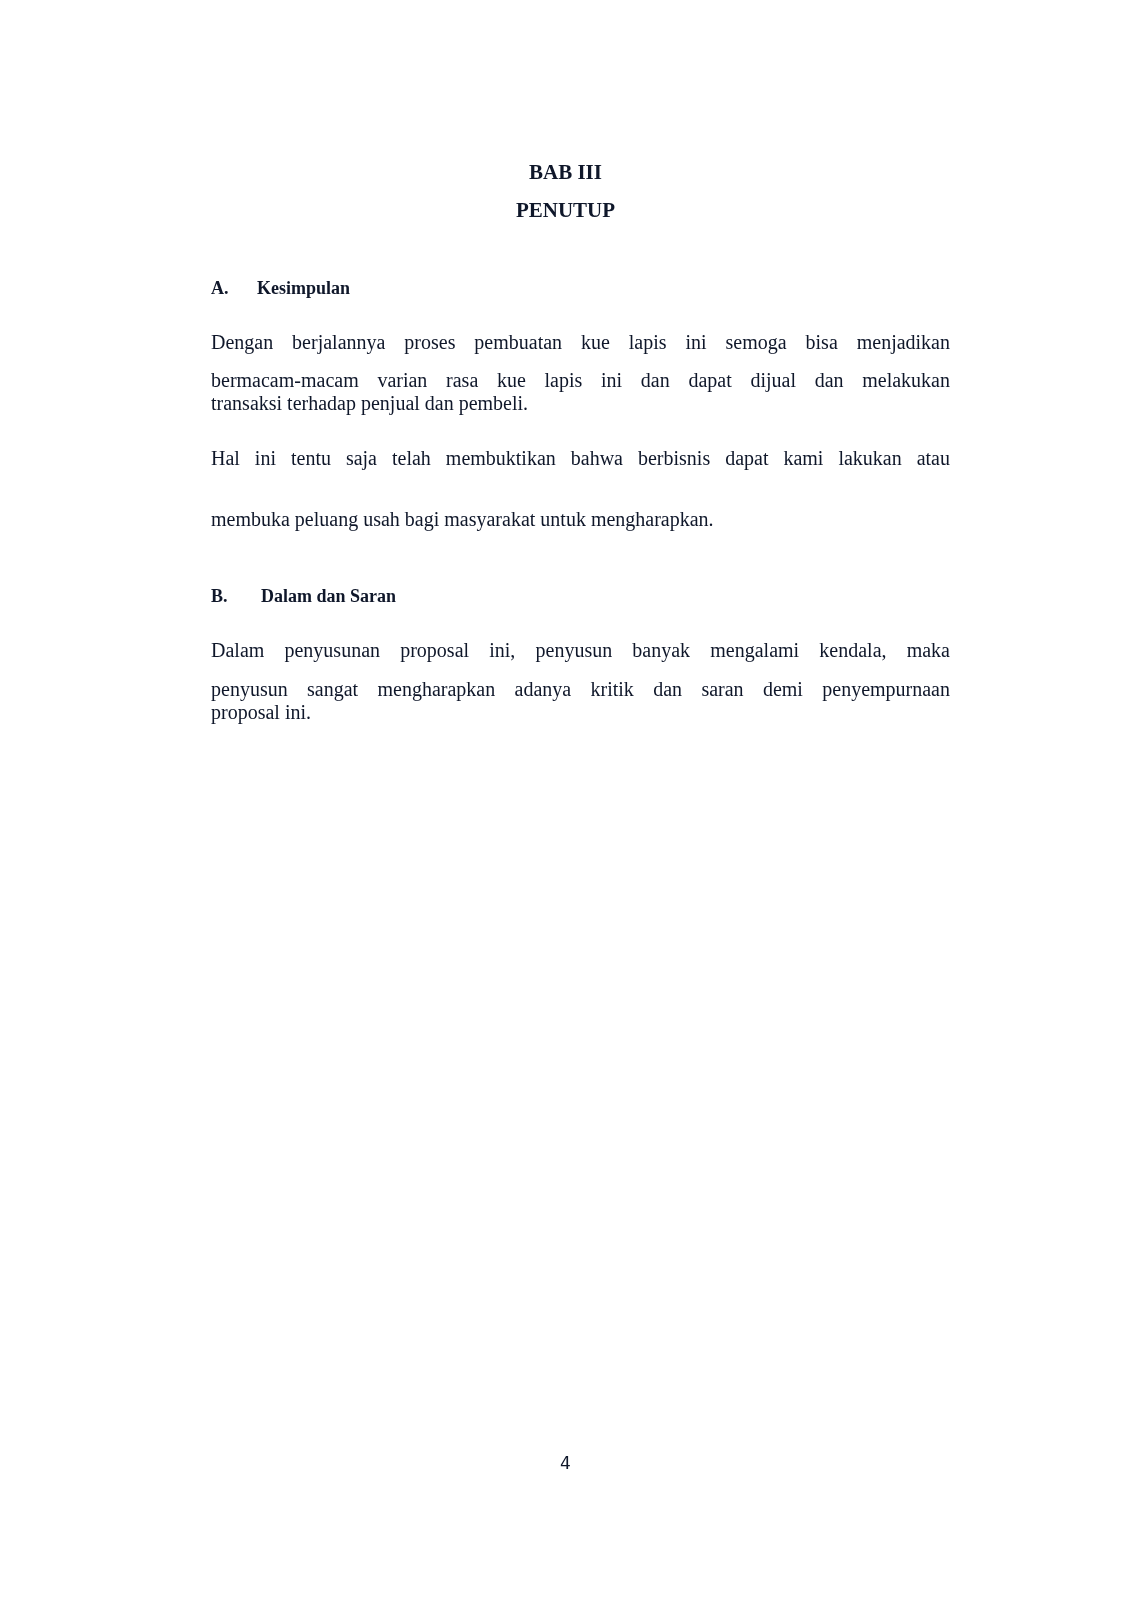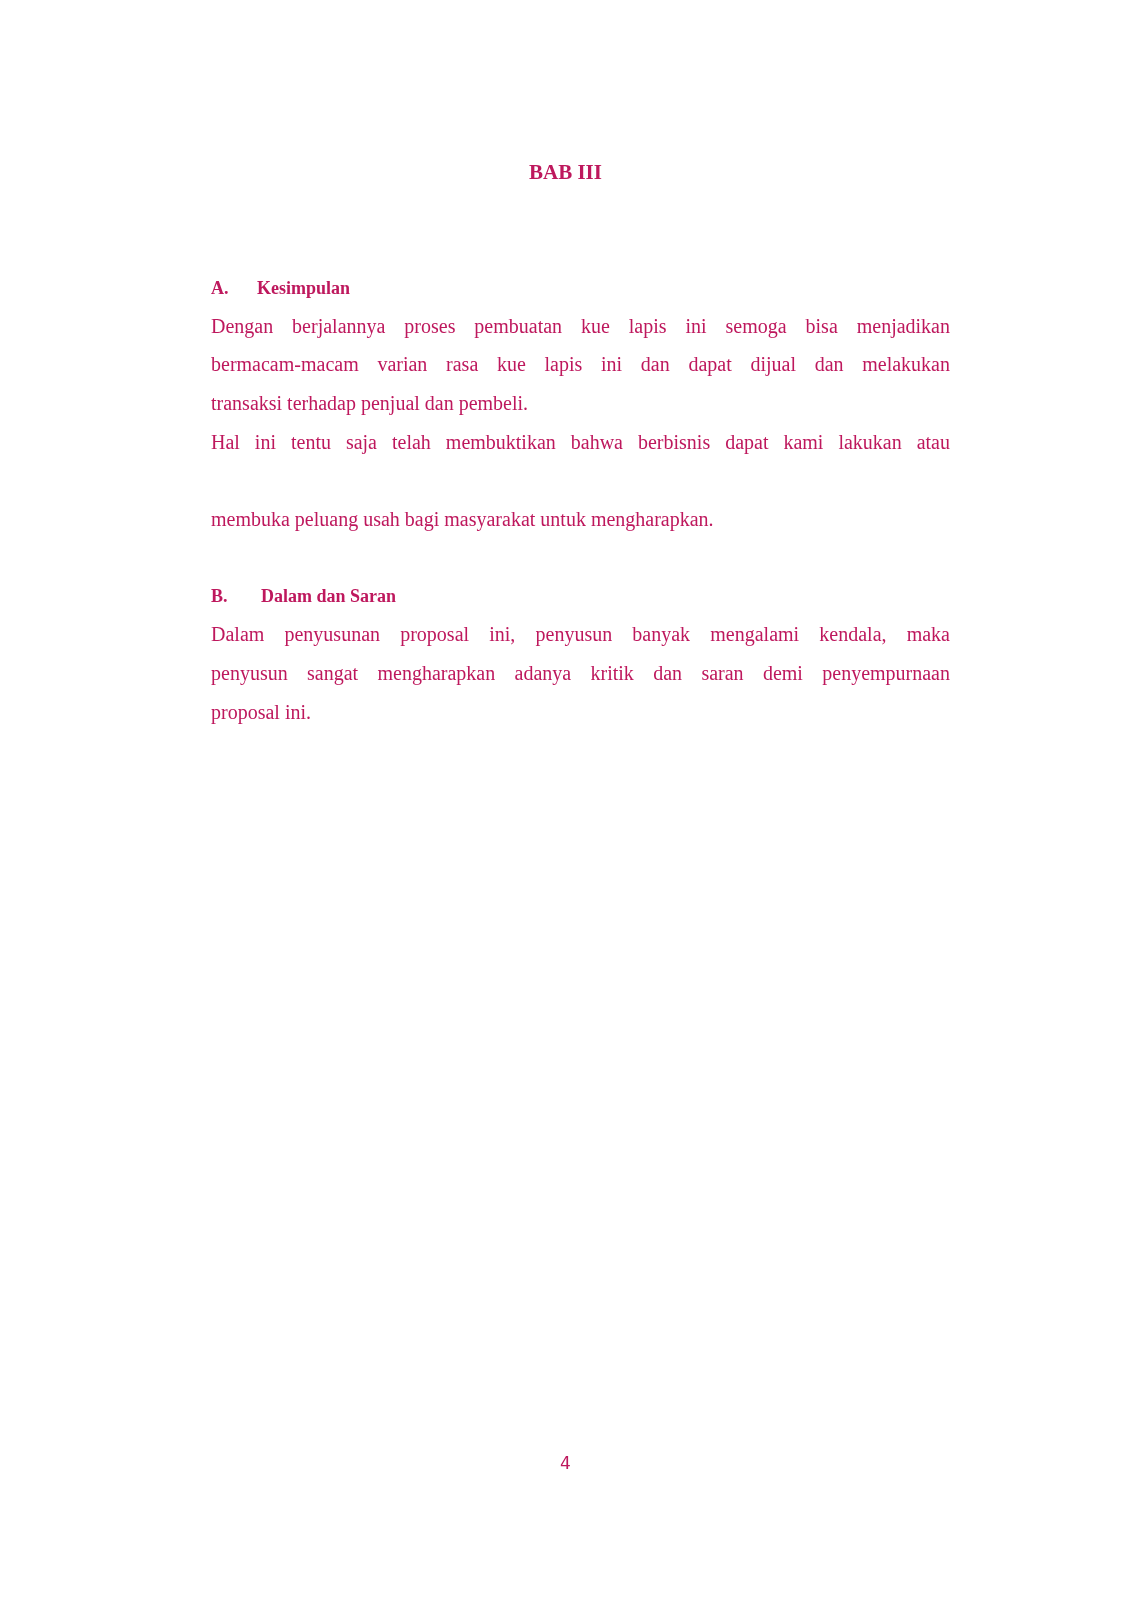--- a/index.html
+++ b/index.html
@@ -1,45 +1,46 @@
 <!DOCTYPE html>
 <html><head>
   <meta charset="utf-8">
   <style>
     html, body { margin: 0; padding: 0; background: #ffffff; }
     body { width: 1131px; height: 1600px; position: relative; overflow: hidden; }
     .page {
       position: absolute; left: 0; top: 0; width: 1131px; height: 1600px;
-      background: #ffffff; color: #be185d;
+      background: #ffffff; color: #0f172a;
       font-family: "Liberation Serif", "DejaVu Serif", serif;
     }
     .heading {
       position: absolute; left: 0; width: 1131px; text-align: center;
       font-weight: bold; font-size: 21px; line-height: 24px;
     }
     .sec-title {
       position: absolute; left: 211px; font-weight: bold; font-size: 18px; line-height: 24px;
     }
     .sec-title .num { display: inline-block; width: 46px; }
     .sec-title .num.b { width: 50px; }
     .line {
       position: absolute; left: 211px; width: 739px; font-size: 20px; line-height: 24px;
       white-space: nowrap;
     }
-    .line.just { text-align: justify; text-align-last: justify; }
+    .line.just { text-align: justify; text-align-last: justify; margin-top: 16px; }
     .page-number {
       position: absolute; left: 0; width: 1131px; top: 1453px; text-align: center;
       font-family: "DejaVu Sans", sans-serif; font-size: 17px;
     }
   </style>
 </head>
 <body>
 
 <div class="page">
   <div class="heading" style="top:160px;">BAB III</div>
+  <div class="heading" style="top:198px;">PENUTUP</div>
 
   <div class="sec-title" style="top:276px;">
     <span class="num">A.</span><span>Kesimpulan</span>
   </div>
   <div class="line just" style="top:314px;">Dengan berjalannya proses pembuatan kue lapis ini semoga bisa menjadikan</div>
   <div class="line just" style="top:352px;">bermacam-macam varian rasa kue lapis ini dan dapat dijual dan melakukan</div>
   <div class="line" style="top:391px;">transaksi terhadap penjual dan pembeli.</div>
   <div class="line just" style="top:430px;">Hal ini tentu saja telah membuktikan bahwa berbisnis  dapat kami lakukan atau</div>
   <div class="line" style="top:507px;">membuka peluang usah bagi masyarakat untuk mengharapkan.</div>
 

